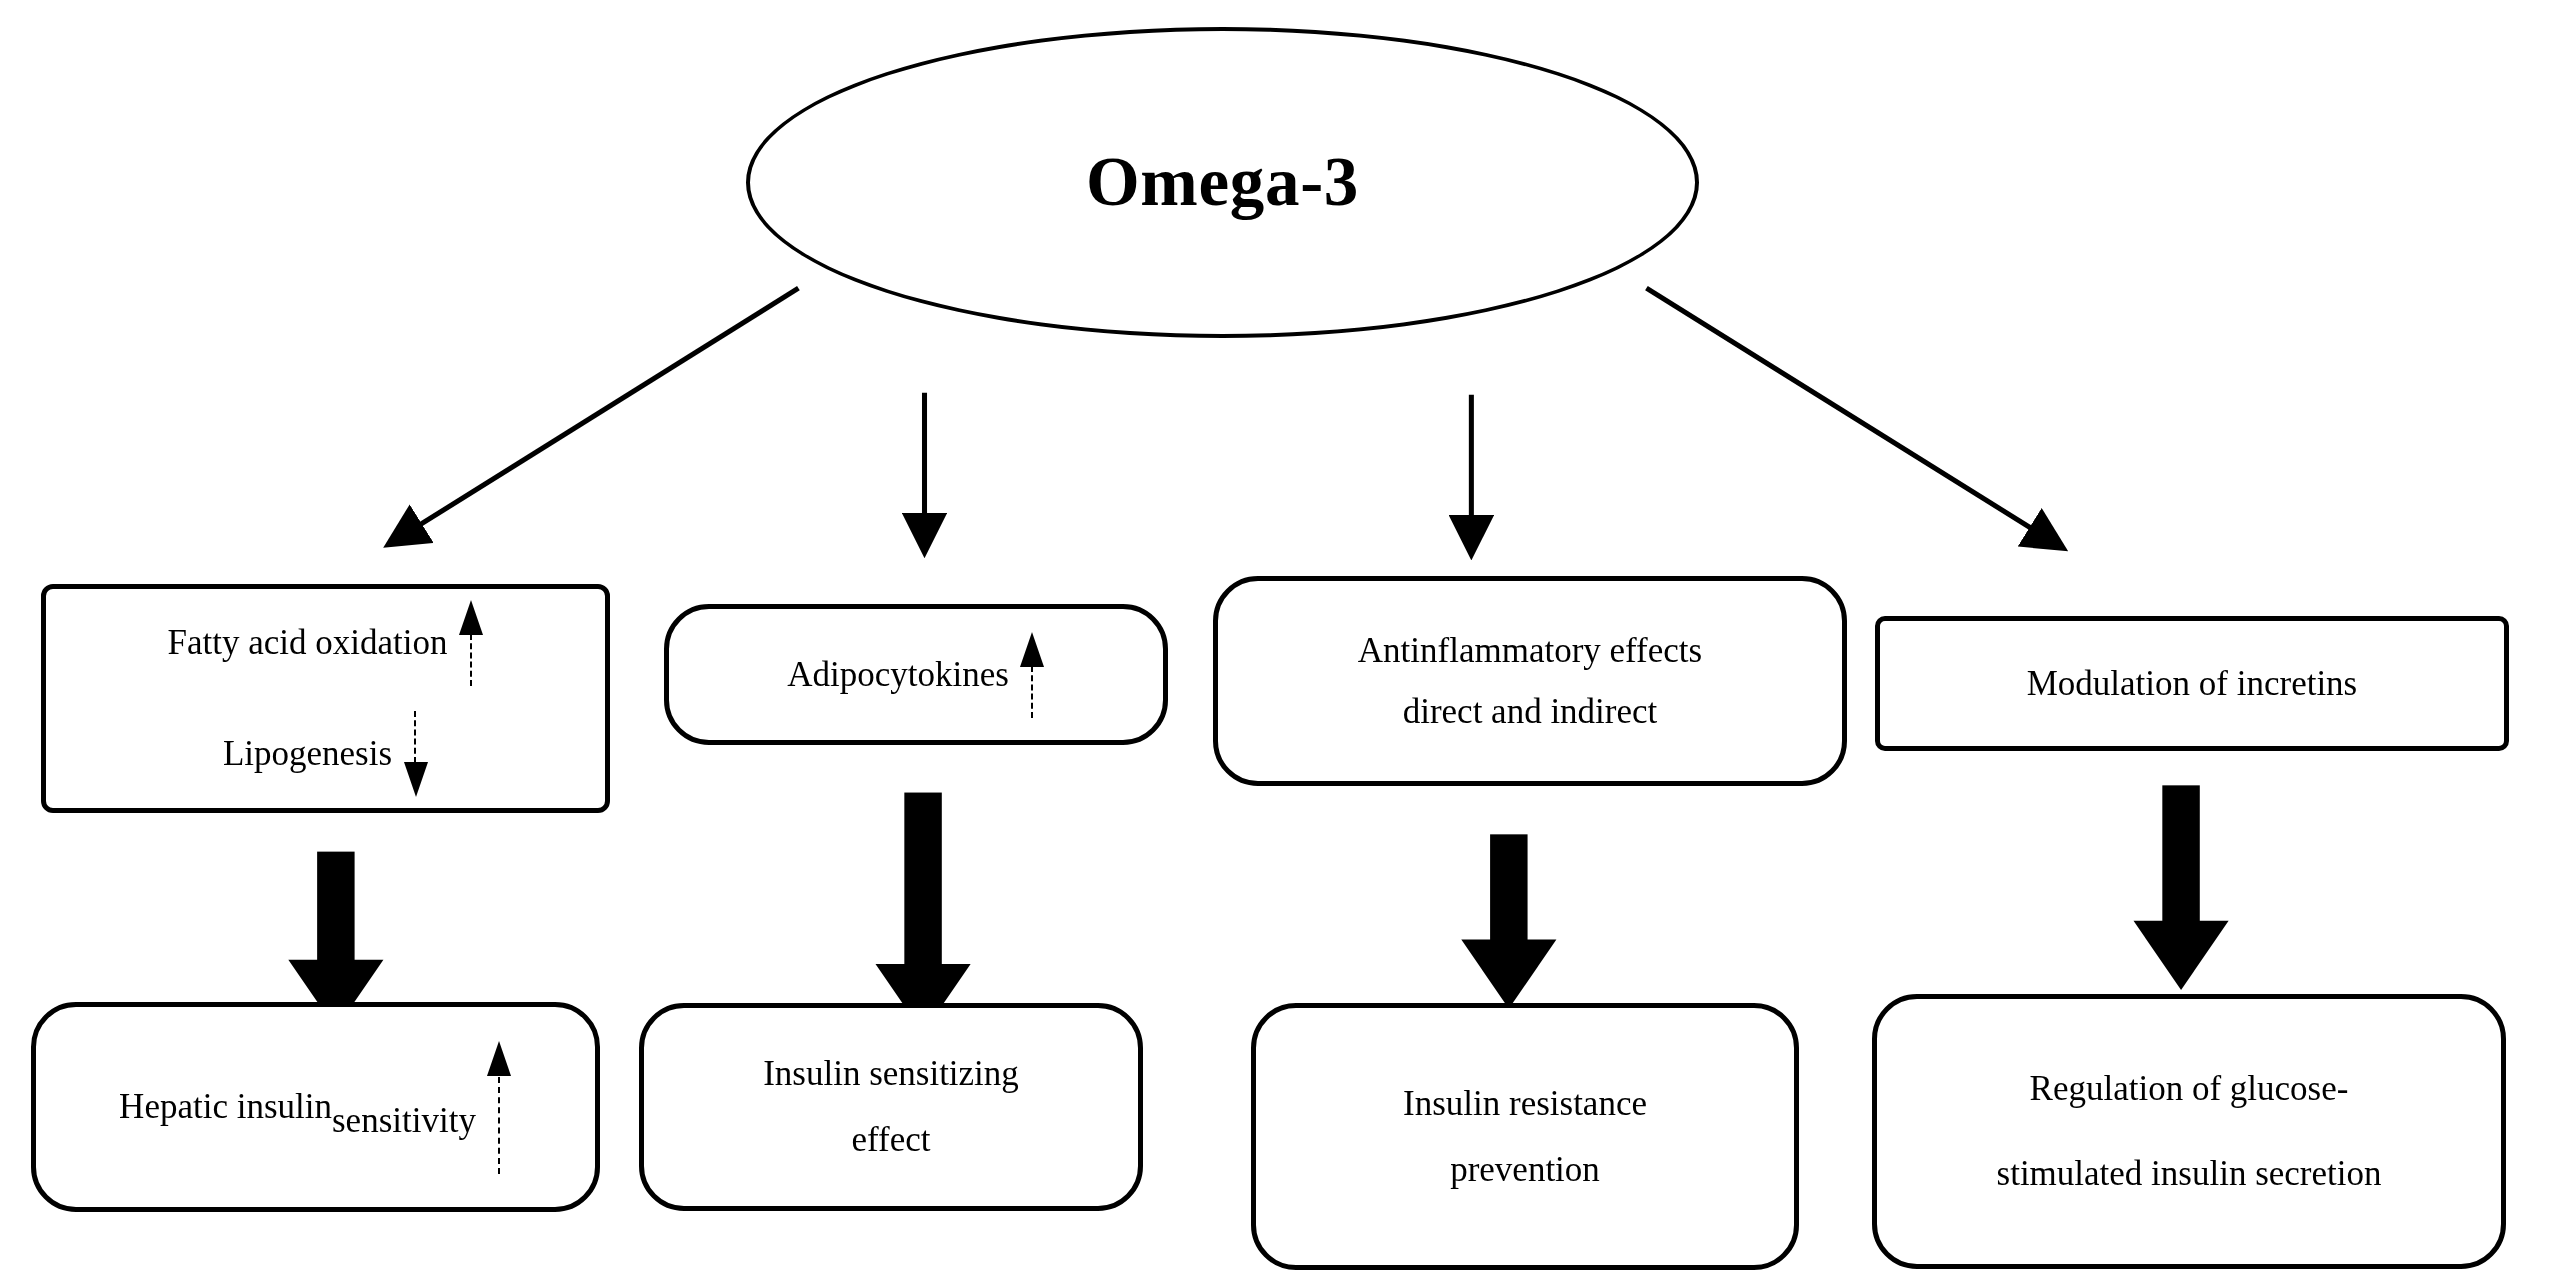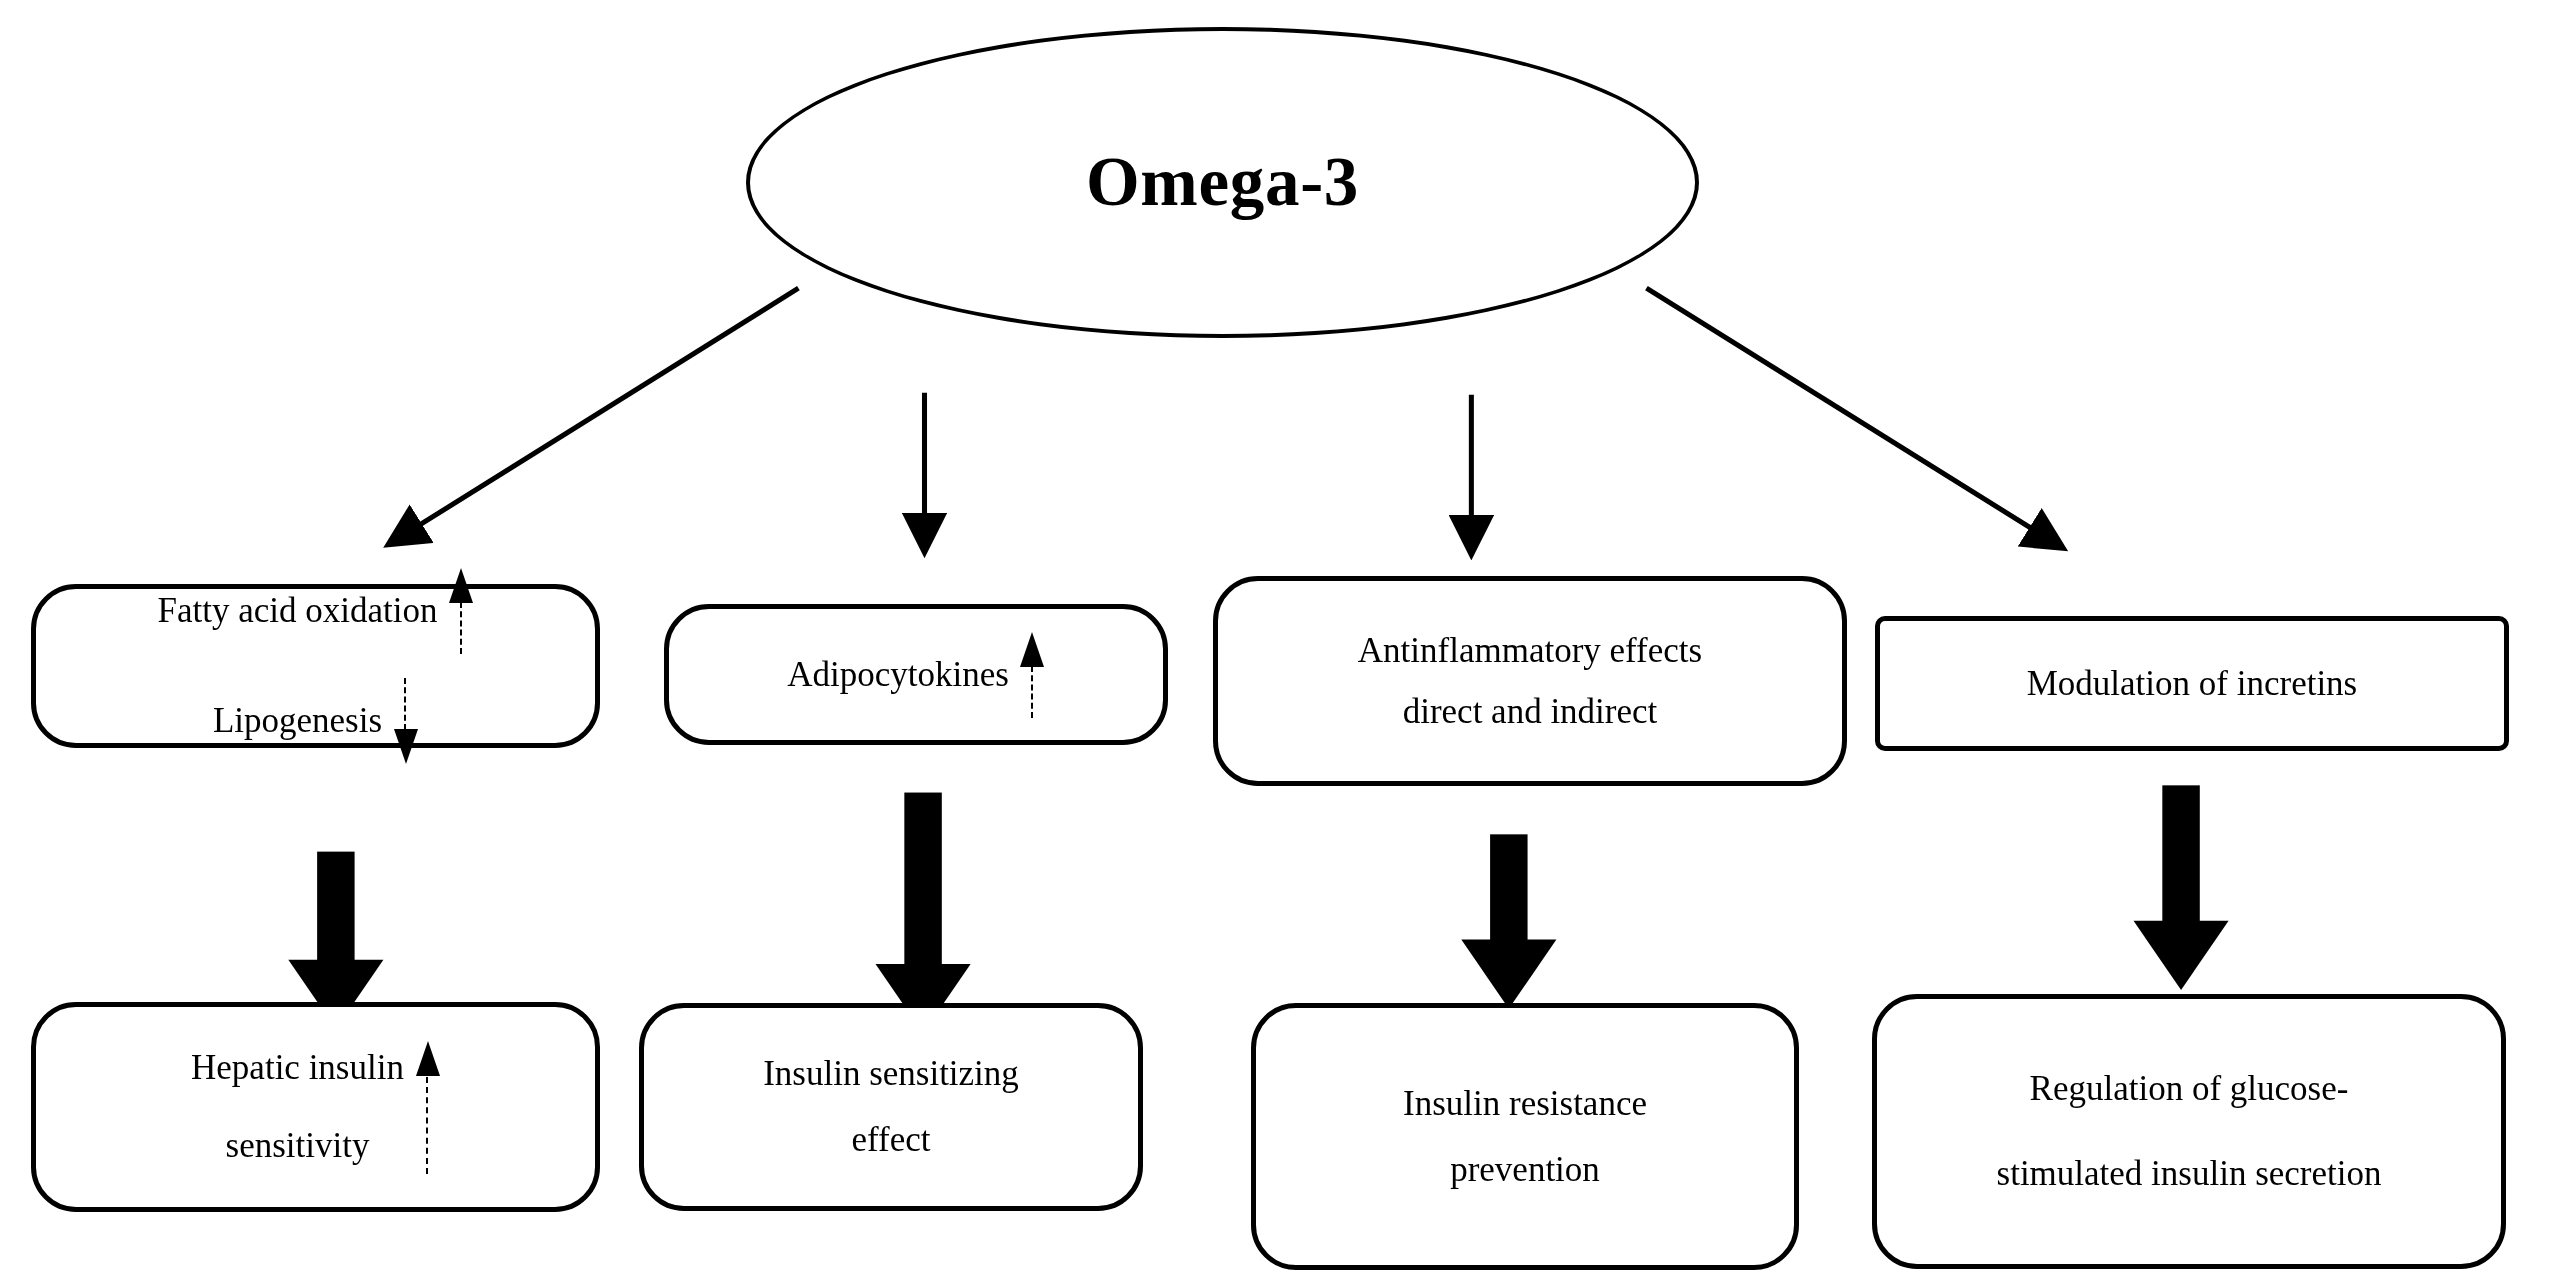--- a/index.html
+++ b/index.html
@@ -136,21 +136,21 @@
     <g fill="#000000">
       <rect x="3001" y="1090" width="52" height="200"></rect>
       <path d="M2961,1278 L3093,1278 L3027,1374 z"></path>
     </g>
   </svg>
 
   <div class="node node-ellipse" style="left:746px; top:27px; width:953px; height:311px;">
     <span class="node-label title-text">Omega-3</span>
   </div>
 
-  <div class="node" style="left:31px; top:584px; width:569px; height:164px;">
+  <div class="node" style="left:41px; top:584px; width:569px; height:229px;border-radius:12px;">
     <div class="node-line-wrap">
       <span class="node-label body-text">Fatty acid oxidation</span>
       <span class="trend trend-up">
         <i class="head"></i>
           <i class="tail"></i>
       </span>
     </div>
     <div class="node-line-wrap" style="margin-top:24.5px;">
       <span class="node-label body-text">Lipogenesis</span>
       <span class="trend trend-down">
@@ -174,21 +174,21 @@
     <span class="node-label body-text">Antinflammatory effects</span>
     <span class="node-label body-text" style="margin-top:11.5px;">direct and indirect</span>
   </div>
 
   <div class="node" style="left:1875px; top:616px; width:634px; height:135px;border-radius:10px;">
     <span class="node-label body-text">Modulation of incretins</span>
   </div>
 
   <div class="node" style="left:31px; top:1002px; width:569px; height:210px;">
     <div style="display:flex; flex-direction:row; align-items:center; justify-content:center;">
-      <div style="display:flex; flex-direction:column; align-items:center;">
+      <div style="display:flex; flex-direction:row; align-items:center;">
         <span class="node-label body-text">Hepatic insulin</span>
         <span class="node-label body-text" style="margin-top:28px;">sensitivity</span>
       </div>
       <span class="trend trend-up trend-tall">
         <i class="head"></i>
           <i class="tail"></i>
       </span>
     </div>
   </div>
 

